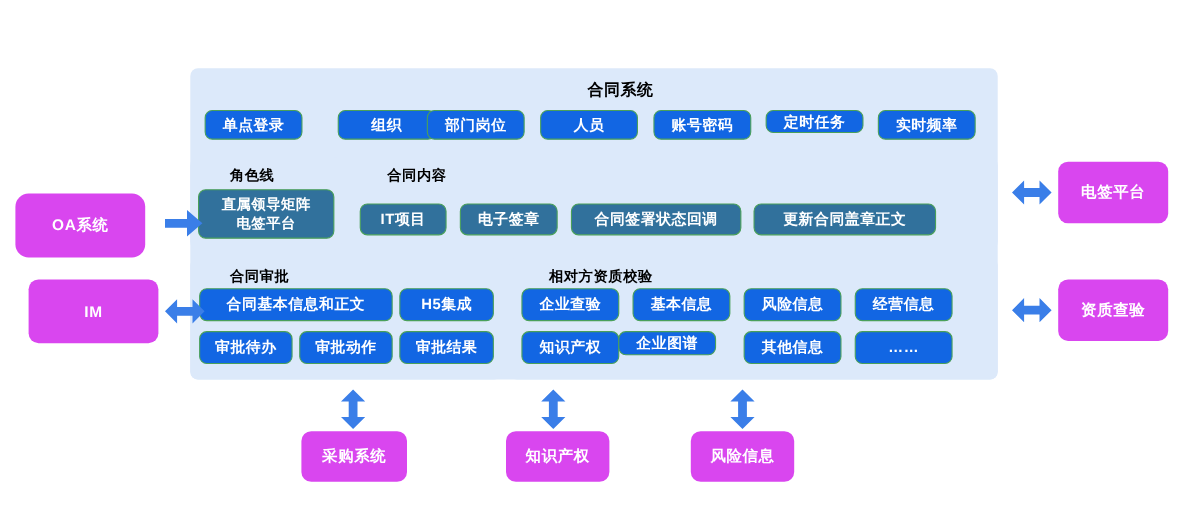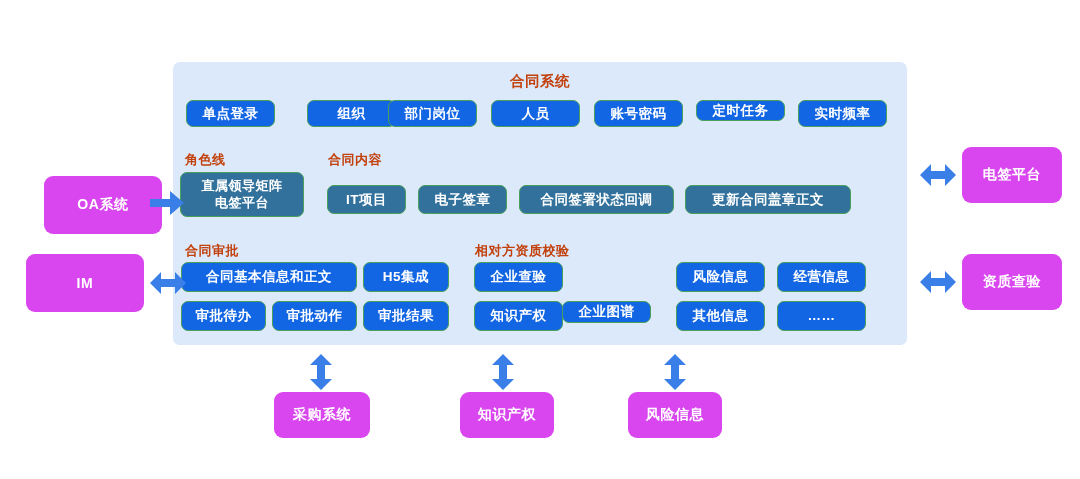--- a/index.html
+++ b/index.html
@@ -14,22 +14,22 @@
 
   
   .abs{position:absolute;box-sizing:border-box;}
 
   
   #main-container{
     left:173px;top:62px;width:734px;height:283px;
     background:#dce9fa;border-radius:7px;
   }
   .panel-title{
-    position:absolute;color:#c2410c;font-size:13px;font-weight:bold;
-    letter-spacing:.5px;white-space:nowrap;
+    position:absolute;color:#000000;font-size:13px;font-weight:bold;
+    letter-spacing:.5px;white-space:nowrap;padding-left:24px;
   }
   #system-title{
     left:0;top:10px;width:734px;text-align:center;font-size:14.5px;
   }
 
   
   .subpanel{
     position:absolute;background:#dce9fa;border-radius:7px;
   }
   .subpanel > .panel-title{left:12px;top:8px;}
@@ -102,28 +102,29 @@
   <div class="pill abs" style="left:181px;top:262px;width:176px;height:30px;">合同基本信息和正文</div>
   <div class="pill abs" style="left:363px;top:262px;width:86px;height:30px;">H5集成</div>
   <div class="pill abs" style="left:181px;top:301px;width:85px;height:30px;">审批待办</div>
   <div class="pill abs" style="left:272px;top:301px;width:85px;height:30px;">审批动作</div>
   <div class="pill abs" style="left:363px;top:301px;width:86px;height:30px;">审批结果</div>
 
   <div class="subpanel" style="left:463px;top:234px;width:444px;height:111px;">
     <div class="panel-title">相对方资质校验</div>
   </div>
   <div class="pill abs" style="left:474px;top:262px;width:89px;height:30px;">企业查验</div>
+  <div class="pill abs" style="left:575px;top:262px;width:89px;height:30px;">基本信息</div>
   <div class="pill abs" style="left:676px;top:262px;width:89px;height:30px;">风险信息</div>
   <div class="pill abs" style="left:777px;top:262px;width:89px;height:30px;">经营信息</div>
   <div class="pill abs" style="left:474px;top:301px;width:89px;height:30px;">知识产权</div>
   <div class="pill abs" style="left:562px;top:301px;width:89px;height:22px;">企业图谱</div>
   <div class="pill abs" style="left:676px;top:301px;width:89px;height:30px;">其他信息</div>
   <div class="pill abs" style="left:777px;top:301px;width:89px;height:30px;">……</div>
 
-  <div class="sysbox" style="left:44px;top:176px;width:118px;height:58px;">OA系统</div>
+  <div class="sysbox" style="left:14px;top:176px;width:118px;height:58px;border-radius:12px;">OA系统</div>
   <div class="arrow" style="left:148px;top:188px;width:38px;height:30px;">
     <svg width="38" height="30" viewBox="0 0 38 30">
       <path d="M2 11 L22 11 L22 3 L36 15 L22 27 L22 19 L2 19 Z" fill="#3a7ee8"></path>
     </svg>
   </div>
 
   <div class="sysbox" style="left:26px;top:254px;width:118px;height:58px;">IM</div>
   <div class="arrow" style="left:148px;top:268px;width:40px;height:30px;">
     <svg width="40" height="30" viewBox="0 0 40 30">
       <path d="M2 15 L13 4 L13 11 L27 11 L27 4 L38 15 L27 26 L27 19 L13 19 L13 26 Z" fill="#3a7ee8"></path>

